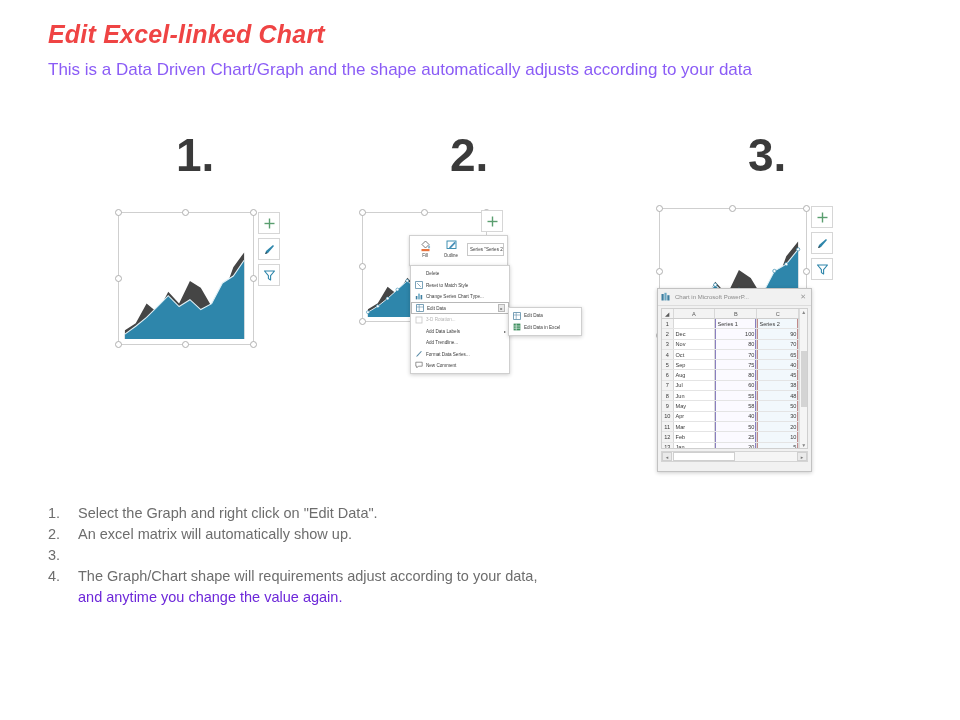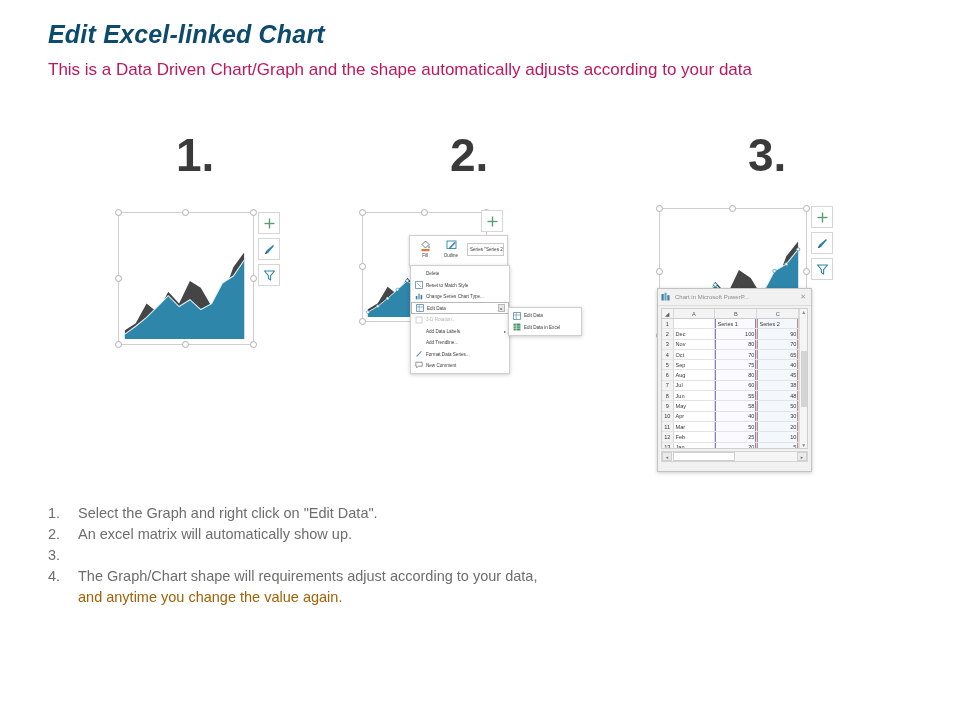--- a/index.html
+++ b/index.html
@@ -9,25 +9,25 @@
     background: #ffffff;
     font-family: "Liberation Sans", sans-serif;
     position: relative;
     overflow: hidden;
   }
 
   
   #page-title {
     position: absolute; left: 48px; top: 20px;
     font-size: 25px; font-style: italic; font-weight: bold;
-    color: #0c4a6e; letter-spacing: 0.2px;
+    color: #ef4444; letter-spacing: 0.2px;
   }
   #page-subtitle {
     position: absolute; left: 48px; top: 60px;
-    font-size: 17px; color: #be185d; white-space: nowrap;
+    font-size: 17px; color: #8b5cf6; white-space: nowrap;
   }
 
   
   .step-number {
     position: absolute; top: 128px;
     font-size: 46px; font-weight: bold; color: #3a3a3a;
   }
   #step-number-1 { left: 176px; }
   #step-number-2 { left: 450px; }
   #step-number-3 { left: 748px; }
@@ -158,21 +158,21 @@
               display: flex; align-items: center; justify-content: center;
               font-size: 5px; color: #777; }
   .hs-thumb { height: 9px; width: 62px; background: #ffffff; border: 1px solid #cfcfcf; margin-left: 1px; }
   .hs-track { flex: 1; }
 
   
   #instructions { position: absolute; left: 48px; top: 503px; }
   .instruction-row { display: flex; font-size: 14.5px; color: #6d6d6d; line-height: 21px; }
   .instruction-num { width: 30px; flex: 0 0 30px; }
   .instruction-text { white-space: nowrap; }
-  .instruction-cont { padding-left: 30px; font-size: 14.5px; color: #a16207; line-height: 21px; }
+  .instruction-cont { padding-left: 30px; font-size: 14.5px; color: #6d28d9; line-height: 21px; }
 </style>
 </head>
 <body>
 
 <div id="page-title">Edit Excel-linked Chart</div>
 <div id="page-subtitle">This is a Data Driven Chart/Graph and the shape automatically adjusts according to your data</div>
 
 <div class="step-number" id="step-number-1">1.</div>
 <div class="step-number" id="step-number-2">2.</div>
 <div class="step-number" id="step-number-3">3.</div>

